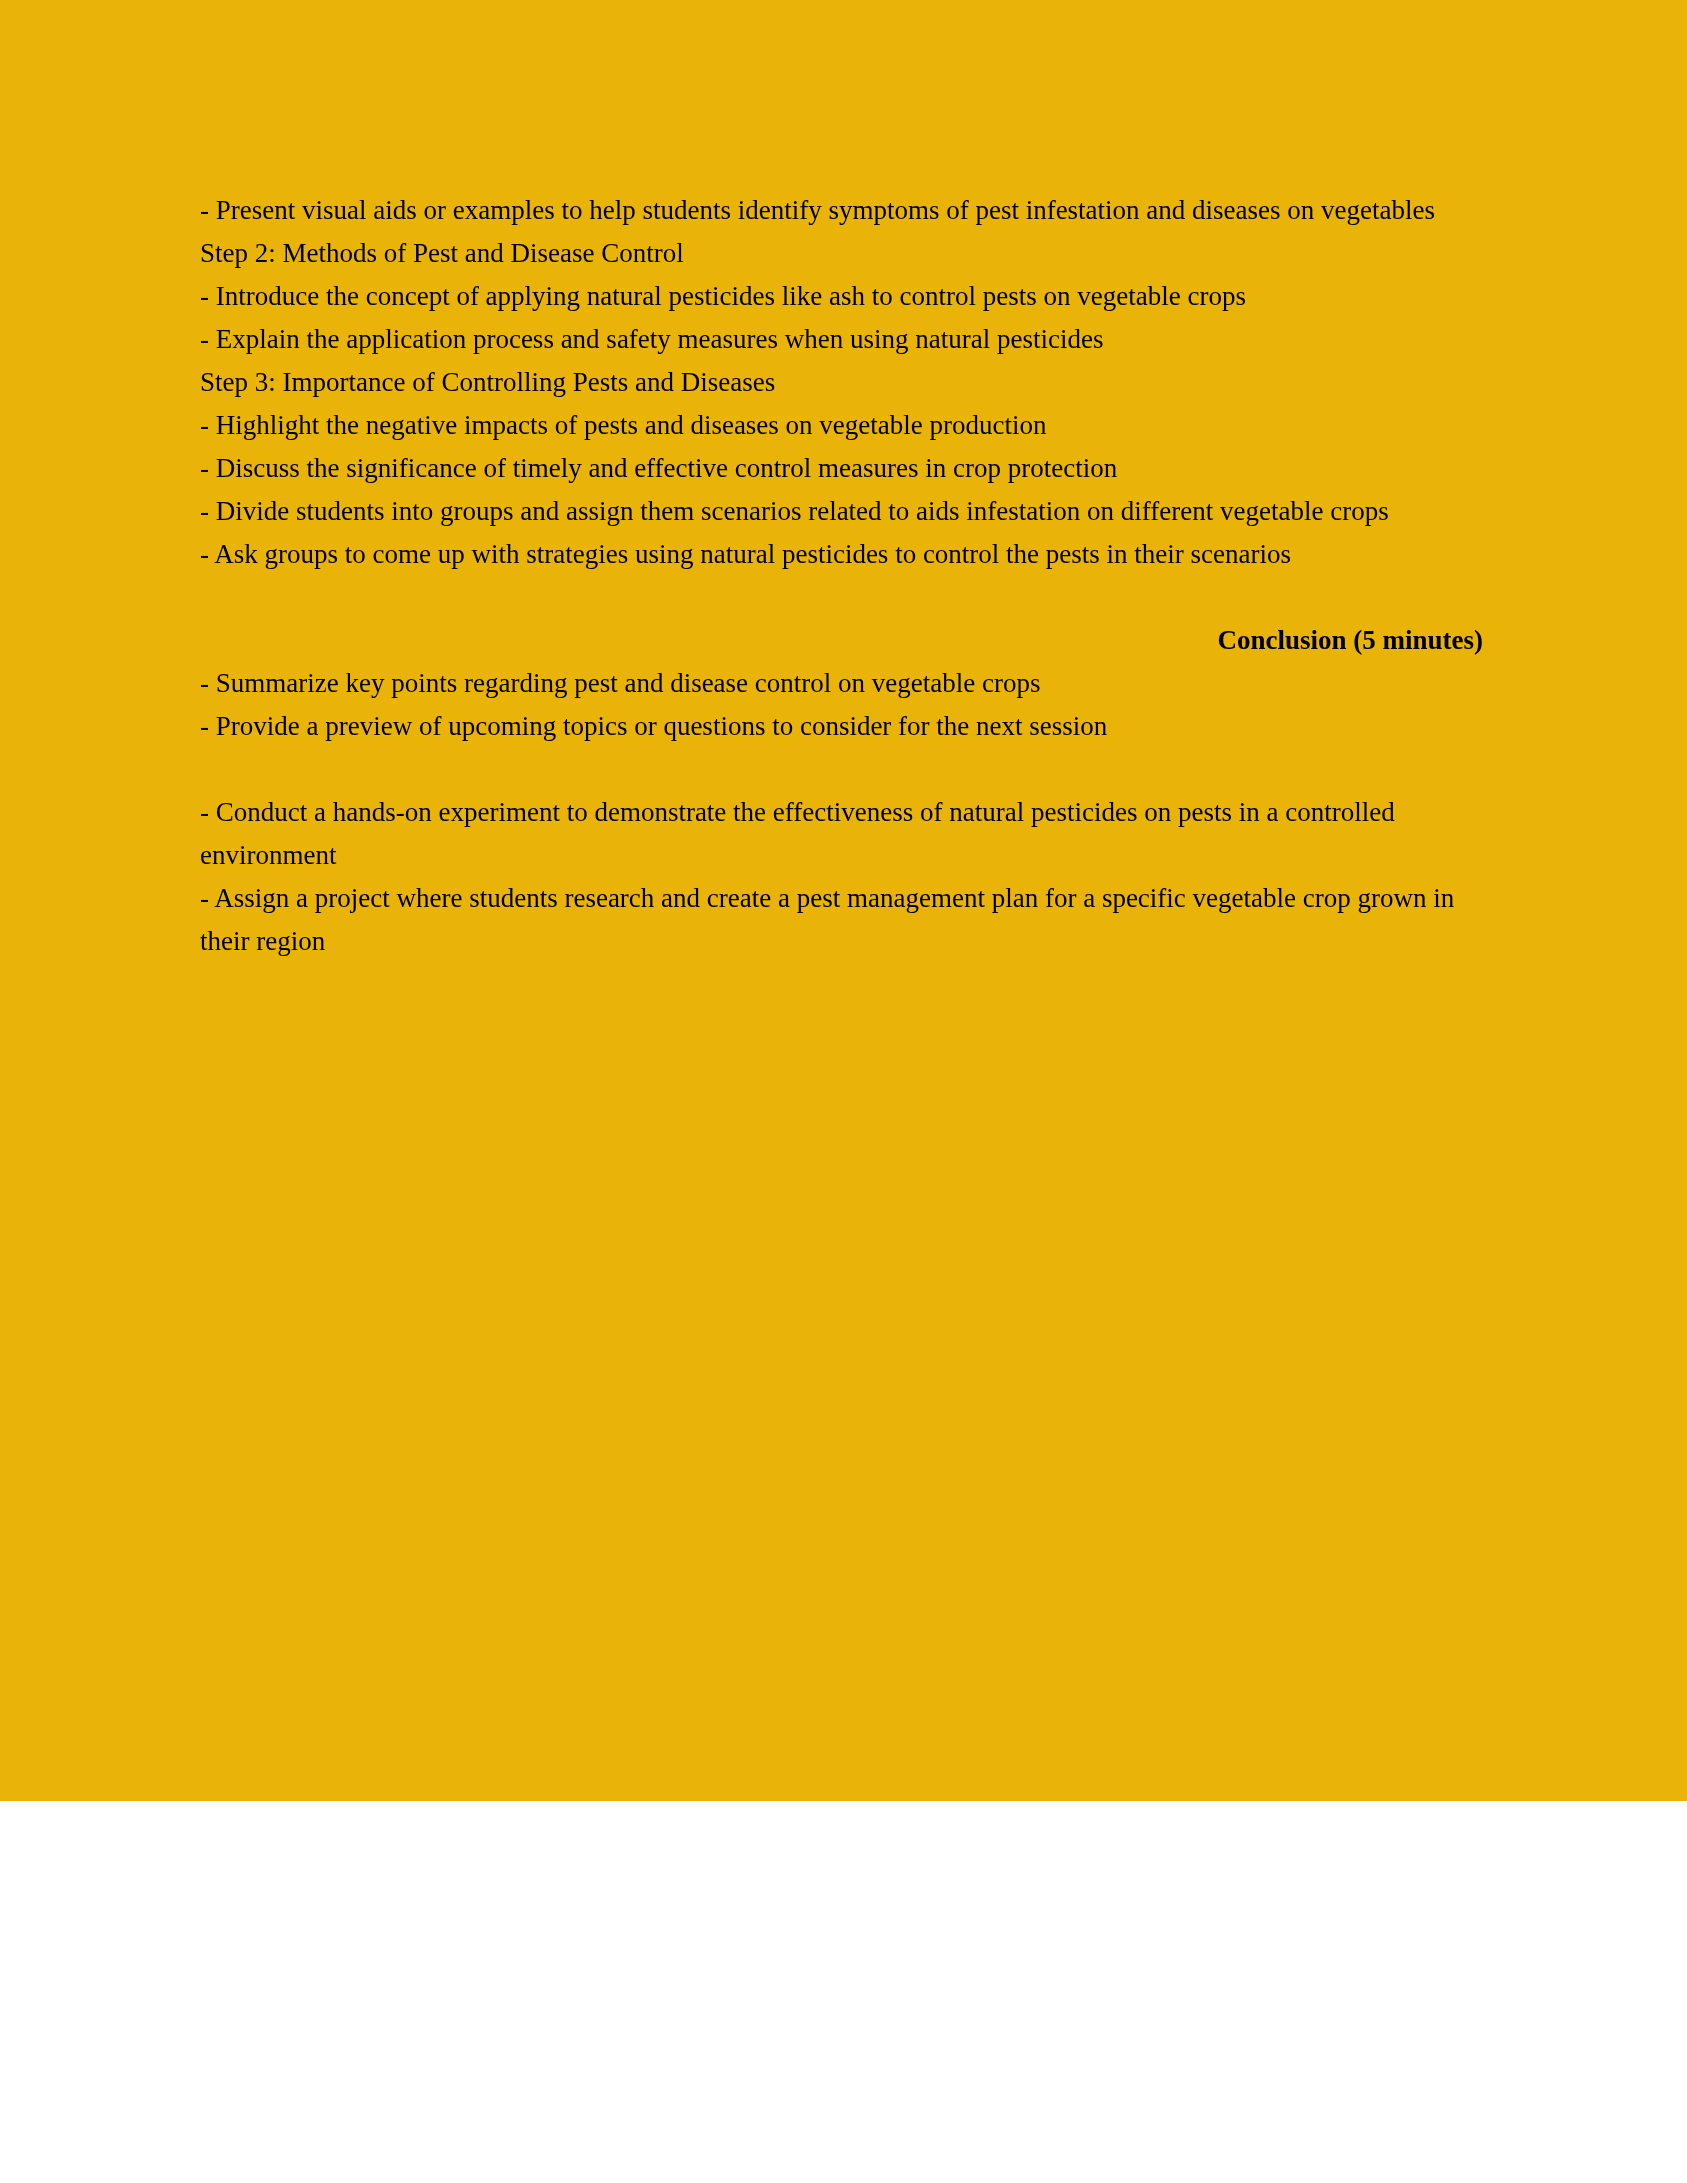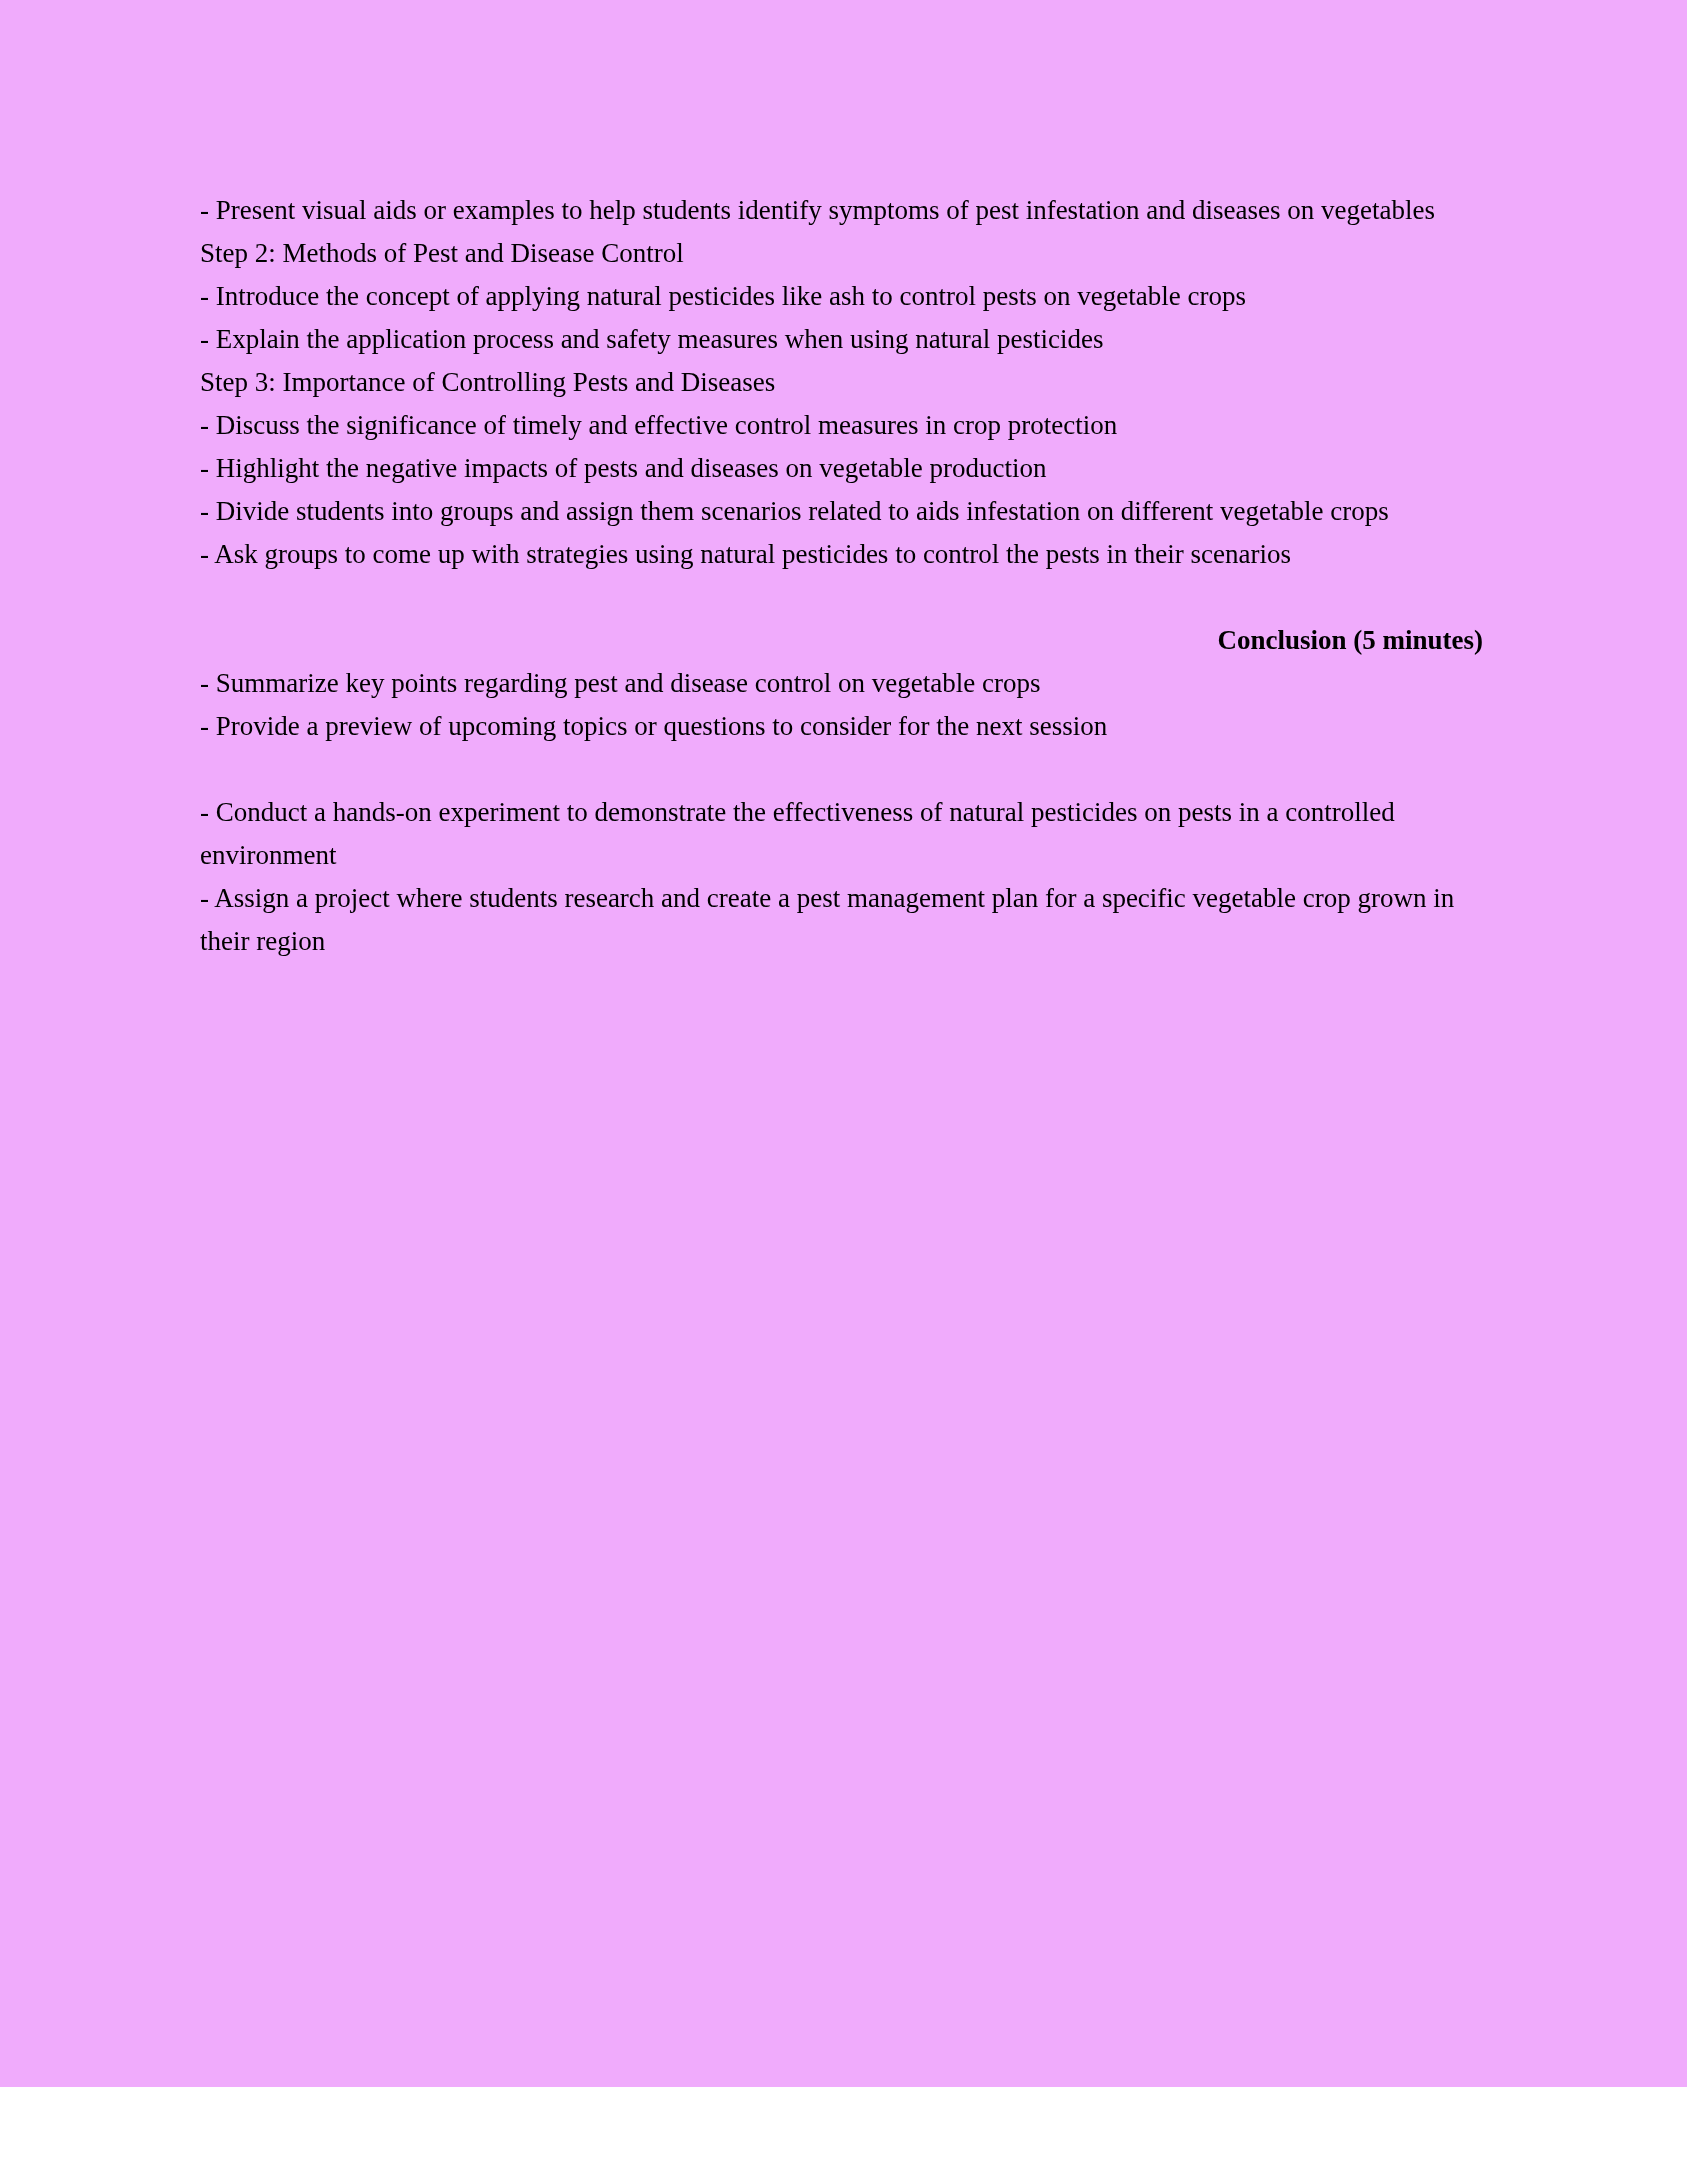--- a/index.html
+++ b/index.html
@@ -3,22 +3,22 @@
 <meta charset="utf-8">
 <style>
   html, body {
     margin: 0;
     padding: 0;
     background: #ffffff;
   }
   .page {
     position: relative;
     width: 1687px;
-    height: 2087px;
-    background: #f0abfc;
+    height: 1801px;
+    background: #eab308;
     box-sizing: border-box;
     overflow: hidden;
   }
   .doc-body {
     position: absolute;
     left: 200px;
     top: 189px;
     width: 1283px;
   }
   .para {
@@ -63,25 +63,25 @@
 
     <div class="para">
       <span>- Explain the application process and safety measures when using natural pesticides</span>
     </div>
 
     <div class="para">
       <span class="lead">Step 3:</span><span> Importance of Controlling Pests and Diseases</span>
     </div>
 
     <div class="para">
-      <span>- Discuss the significance of timely and effective control measures in crop protection</span>
+      <span>- Highlight the negative impacts of pests and diseases on vegetable production</span>
     </div>
 
     <div class="para">
-      <span>- Highlight the negative impacts of pests and diseases on vegetable production</span>
+      <span>- Discuss the significance of timely and effective control measures in crop protection</span>
     </div>
 
 
     <div class="para">
       <span>- Divide students into groups and assign them scenarios related to aids infestation on different vegetable crops</span>
     </div>
 
     <div class="para">
       <span>- Ask groups to come up with strategies using natural pesticides to control the pests in their scenarios</span>
     </div>

